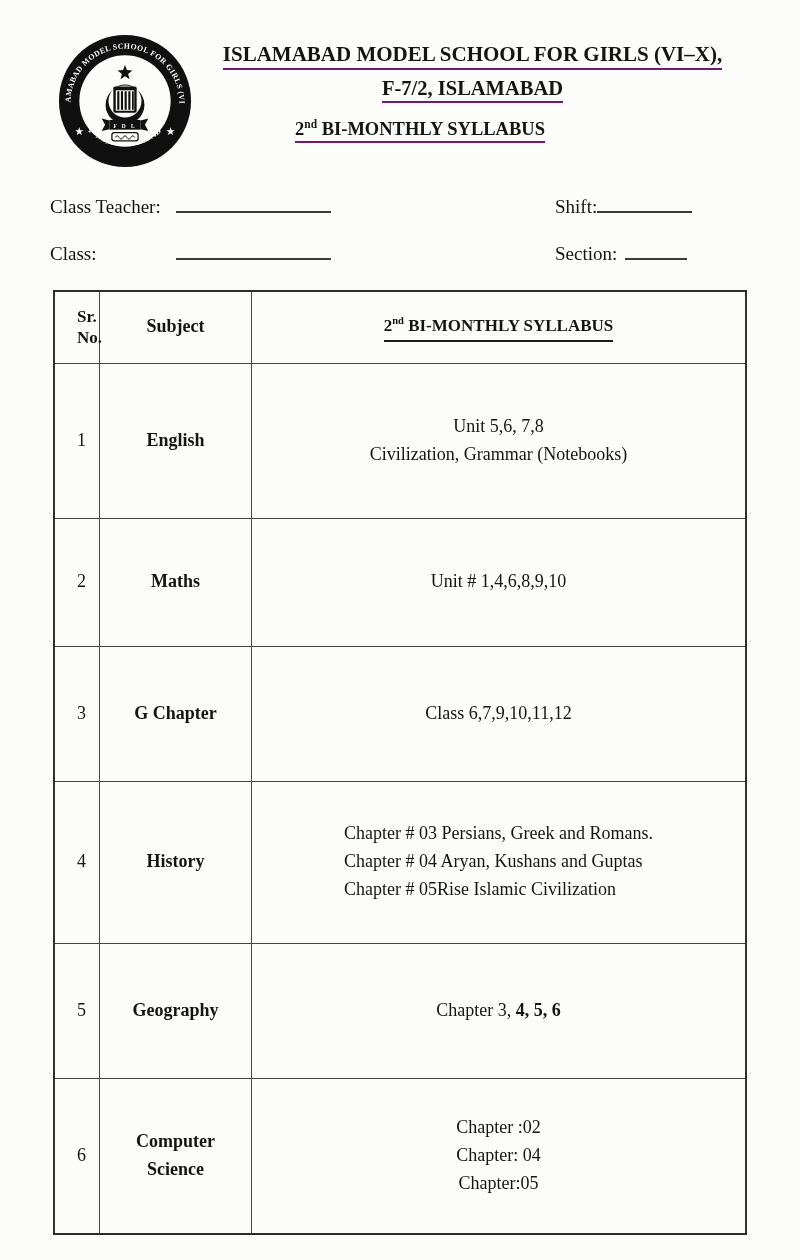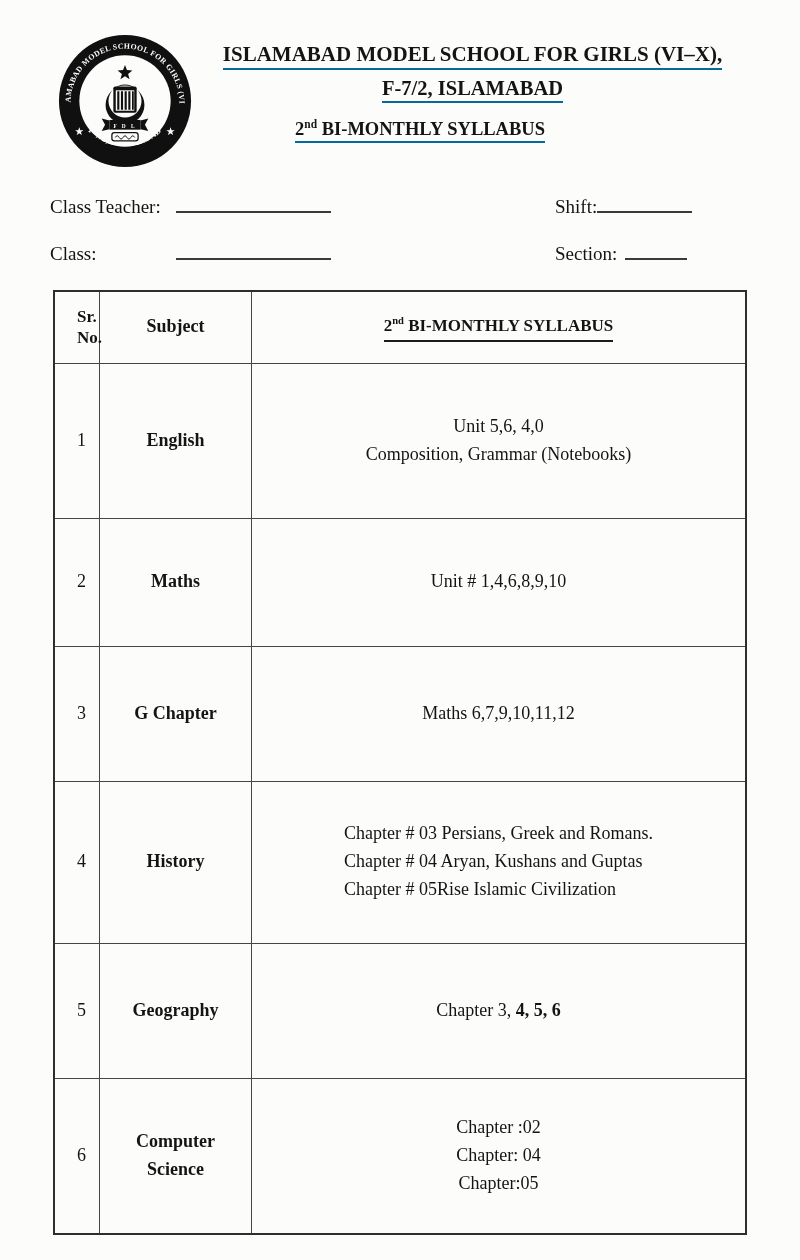--- a/index.html
+++ b/index.html
@@ -17,21 +17,21 @@
   .logo { left:57px; top:33px; width:136px; height:136px; }
   .ringtext { fill:#fdfdfc; font-weight:bold; font-family:"Liberation Serif", serif; letter-spacing:.4px; }
 
   
   .title-block { left:195px; top:42px; width:555px; text-align:center; }
   .title-line1 { font-size:21px; font-weight:bold; }
   .title-line2 { font-size:20.5px; font-weight:bold; margin-top:7px; }
   .syllabus-block { left:90px; top:118px; width:660px; text-align:center; }
   .doc-title { font-size:18.5px; font-weight:bold; }
   .grade-line { margin-top:10px; font-size:16px; font-weight:bold; }
-  .ul { display:inline-block; border-bottom:2px solid #0369a1; padding-bottom:1px; }
+  .ul { display:inline-block; border-bottom:2px solid #701a75; padding-bottom:1px; }
   sup { font-size:62%; vertical-align:super; }
 
   
   .form-row { font-size:19px; }
   .fr1 { top:196px; } .fr2 { top:243px; }
   .fleft  { left:50px;  width:340px; }
   .fright { left:555px; width:210px; }
   .flabel { display:inline-block; width:126px; }
   .blank { display:inline-block; height:15px; border-bottom:2px solid #3a3a3a; vertical-align:baseline; }
   .b155 { width:155px; } .b95 { width:95px; } .b62 { width:62px; margin-left:8px; }
@@ -131,38 +131,38 @@
     <td class="c2">Subject</td>
     <td>
       <span class="syl-head"><span>2</span><sup>nd</sup><span> BI-MONTHLY SYLLABUS</span></span>
     </td>
   </tr>
 
   <tr style="height:155px">
     <td class="c1">1</td>
     <td class="c2"><span class="subj">English</span></td>
     <td>
-      <div>Unit 5,6, 4,0</div>
-      <div>Composition, Grammar (Notebooks)</div>
+      <div>Unit 5,6, 7,8</div>
+      <div>Civilization, Grammar (Notebooks)</div>
     </td>
   </tr>
 
   <tr style="height:128px">
     <td class="c1">2</td>
     <td class="c2"><span class="subj">Maths</span></td>
     <td>
       <div>Unit # 1,4,6,8,9,10</div>
     </td>
   </tr>
 
   <tr style="height:135px">
     <td class="c1">3</td>
     <td class="c2"><span class="subj">G Chapter</span></td>
     <td>
-      <div>Maths 6,7,9,10,11,12</div>
+      <div>Class 6,7,9,10,11,12</div>
     </td>
   </tr>
 
   <tr style="height:162px">
     <td class="c1">4</td>
     <td class="c2"><span class="subj">History</span></td>
     <td>
       <div class="left-block">
         <div>Chapter # 03 Persians, Greek and Romans.</div>
         <div>Chapter # 04 Aryan, Kushans and Guptas</div>

